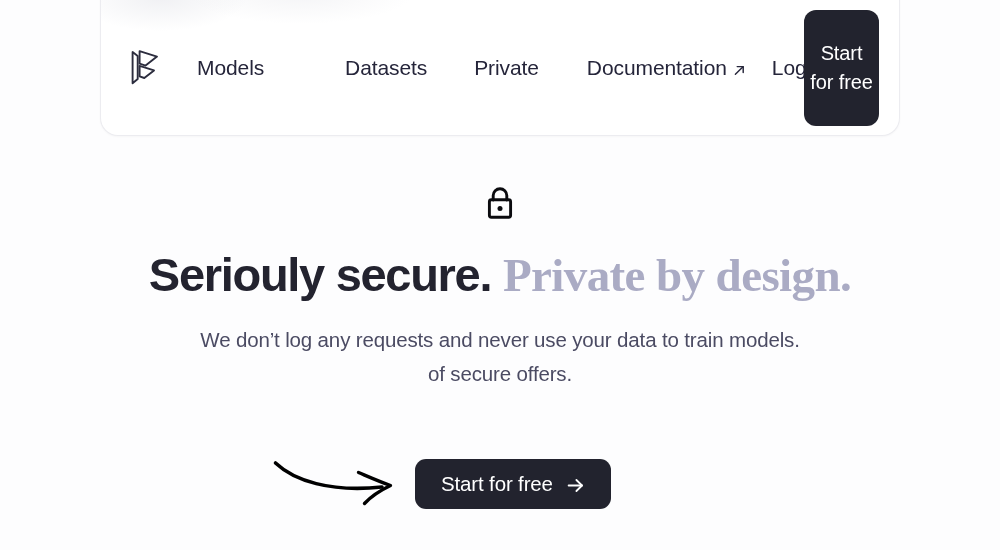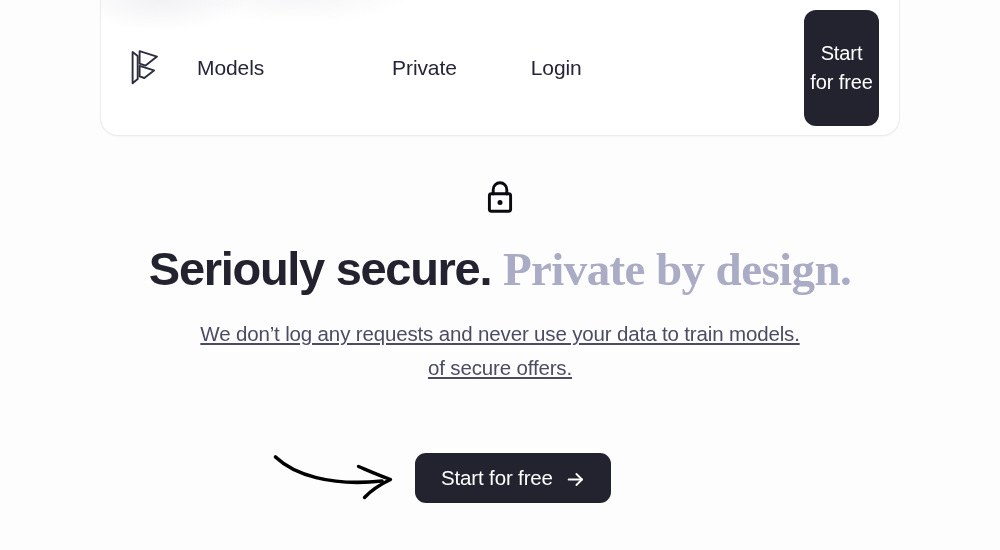--- a/index.html
+++ b/index.html
@@ -116,21 +116,21 @@
     display:flex;
     align-items:center;
     justify-content:center;
     padding:0 6px;
   }
 
   
   .hero {
     position:absolute;
     left:0;
-    top:142px;
+    top:148px;
     width:1000px;
   }
 
   .lock-wrap {
     display:flex;
     justify-content:center;
     margin-top:38px;
   }
 
   .headline {
@@ -153,21 +153,20 @@
     letter-spacing:-0.6px;
   }
 
   .subcopy {
     margin-top:19px;
     text-align:center;
     font-size:20.5px;
     line-height:34px;
     color:#4b4b63;
     letter-spacing:-0.15px;
-    text-decoration:underline;
   }
   .subcopy-line { display:block; white-space:nowrap; }
 
   .cta-row {
     position:absolute;
     left:0;
     top:309px;
     width:1000px;
     height:60px;
   }
@@ -227,27 +226,39 @@
       </svg>
     </a>
 
     <div class="nav-links">
 
       <a class="nav-link" href="#">
         <span>Models</span>
       </a>
       <span class="nav-sep-1"></span>
 
+      <a class="nav-link" href="#">
+        <span>Datasets</span>
+      </a>
       <span class="nav-sep-2"></span>
 
       <a class="nav-link" href="#">
         <span>Private</span>
       </a>
       <span class="nav-sep-3"></span>
 
+      <a class="nav-link" href="#">
+        <span>Documentation</span>
+        <span class="ext-arrow">
+          <svg width="13" height="13" viewBox="0 0 13 13" fill="none">
+            <path d="M2.4 10.2 L10.0 2.8" stroke="#25253a" stroke-width="1.45" stroke-linecap="round"></path>
+            <path d="M4.2 2.6 L10.2 2.6 L10.2 8.6" stroke="#25253a" stroke-width="1.45" stroke-linecap="round" stroke-linejoin="round"></path>
+          </svg>
+        </span>
+      </a>
       <span class="nav-sep-4"></span>
 
       <a class="nav-link" href="#">
         <span>Login</span>
       </a>
     </div>
 
     <button class="nav-cta">Start for free</button>
   </div>
 </div>

